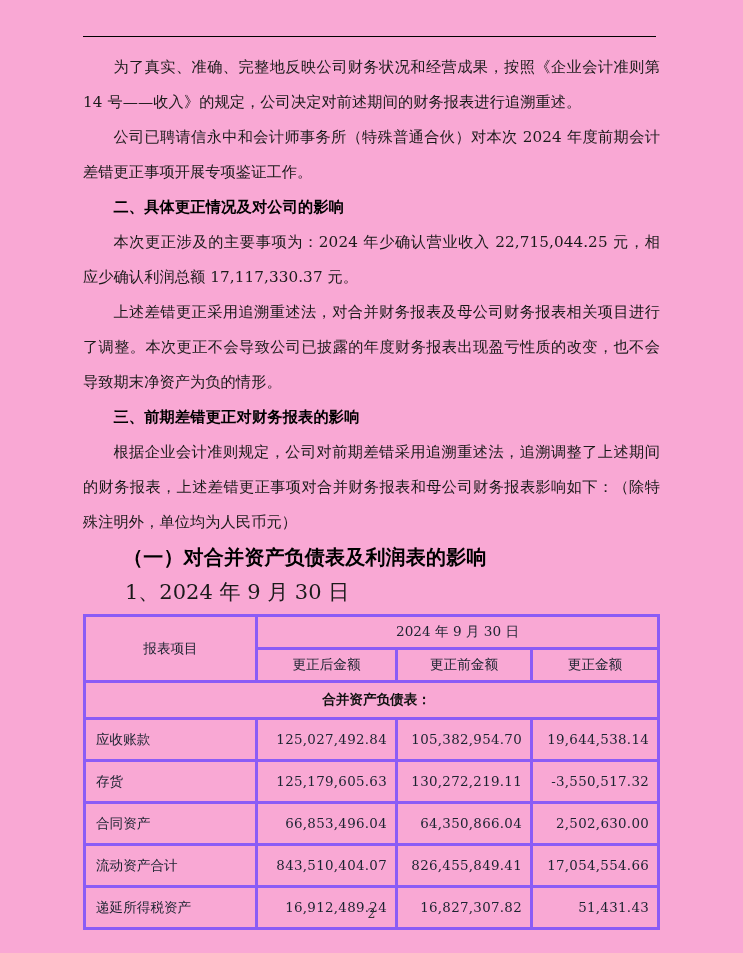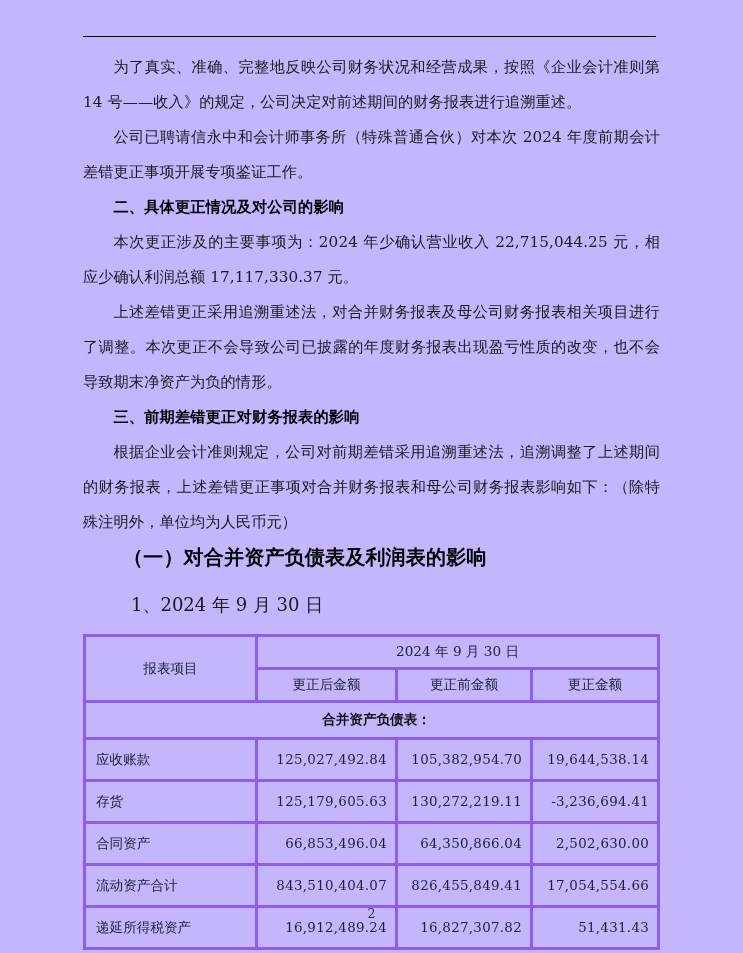--- a/index.html
+++ b/index.html
@@ -15,21 +15,21 @@
     color: #111111;
     position: relative;
     overflow: hidden;
   }
 
   .page {
     position: absolute;
     left: 0; top: 0;
     width: 743px;
     height: 953px;
-    background: #c4b5fd;
+    background: #f9a8d4;
   }
 
   
   .header-rule {
     position: absolute;
     left: 83px;
     top: 36px;
     width: 573px;
     height: 0;
     border-top: 1.6px solid #000000;
@@ -69,22 +69,22 @@
     font-size: 20px;
     line-height: 35px;
     font-weight: bold;
     text-indent: 2em;
     color: #000000;
     font-family: "DejaVu Sans", "Liberation Sans", sans-serif;
     letter-spacing: 0.2px;
   }
 
   p.tablecap {
-    margin: 12px;
-    font-size: 18px;
+    margin: 0;
+    font-size: 21px;
     line-height: 35px;
     text-indent: 2em;
     color: #1a1a1a;
   }
 
   
   table.fin {
     border-collapse: collapse;
     width: 574px;
     margin-top: 4px;
@@ -202,21 +202,21 @@
           <td class="rowlabel">应收账款</td>
           <td class="num">125,027,492.84</td>
           <td class="num">105,382,954.70</td>
           <td class="num">19,644,538.14</td>
         </tr>
 
         <tr>
           <td class="rowlabel">存货</td>
           <td class="num">125,179,605.63</td>
           <td class="num">130,272,219.11</td>
-          <td class="num">-3,236,694.41</td>
+          <td class="num">-3,550,517.32</td>
         </tr>
 
         <tr>
           <td class="rowlabel">合同资产</td>
           <td class="num">66,853,496.04</td>
           <td class="num">64,350,866.04</td>
           <td class="num">2,502,630.00</td>
         </tr>
 
         <tr>

